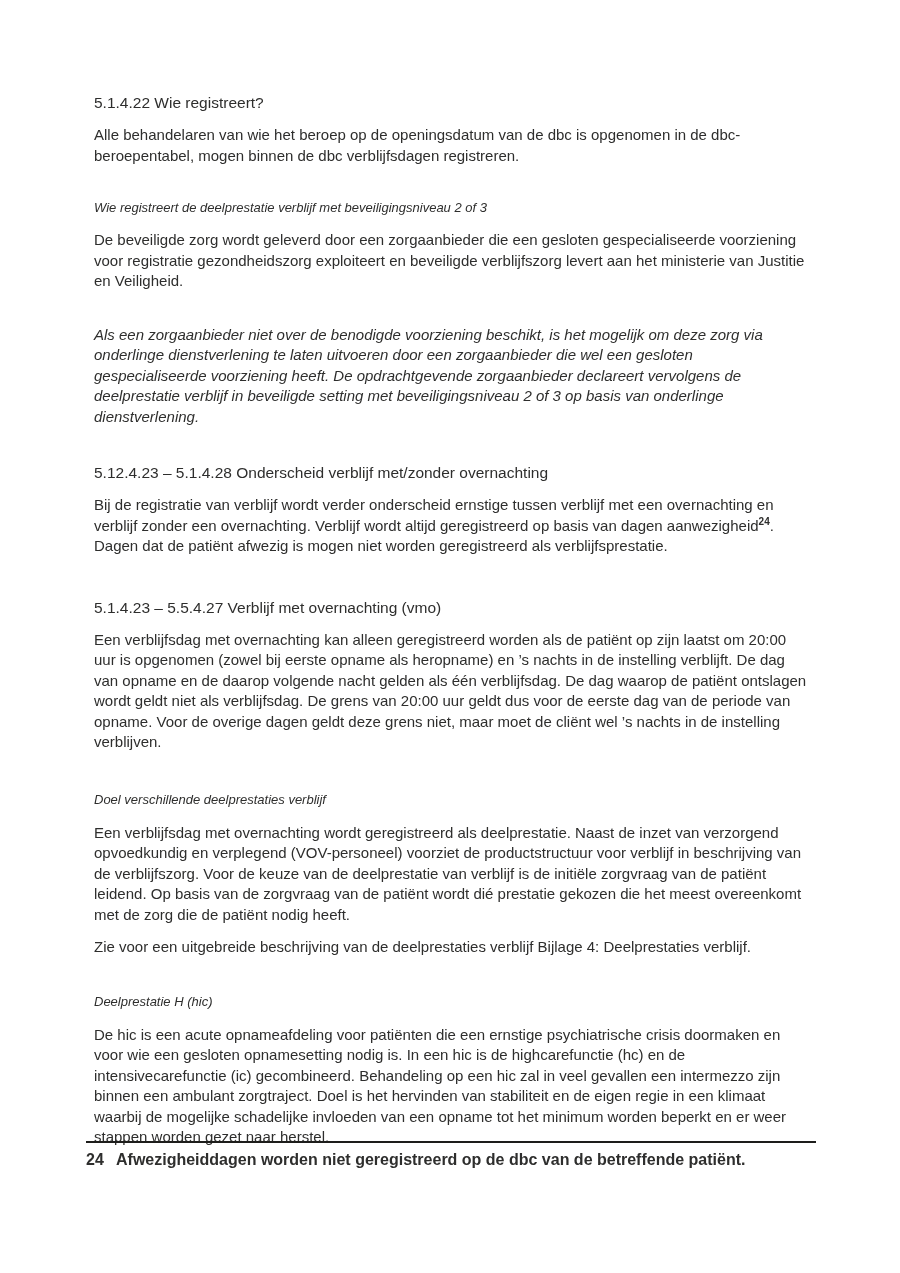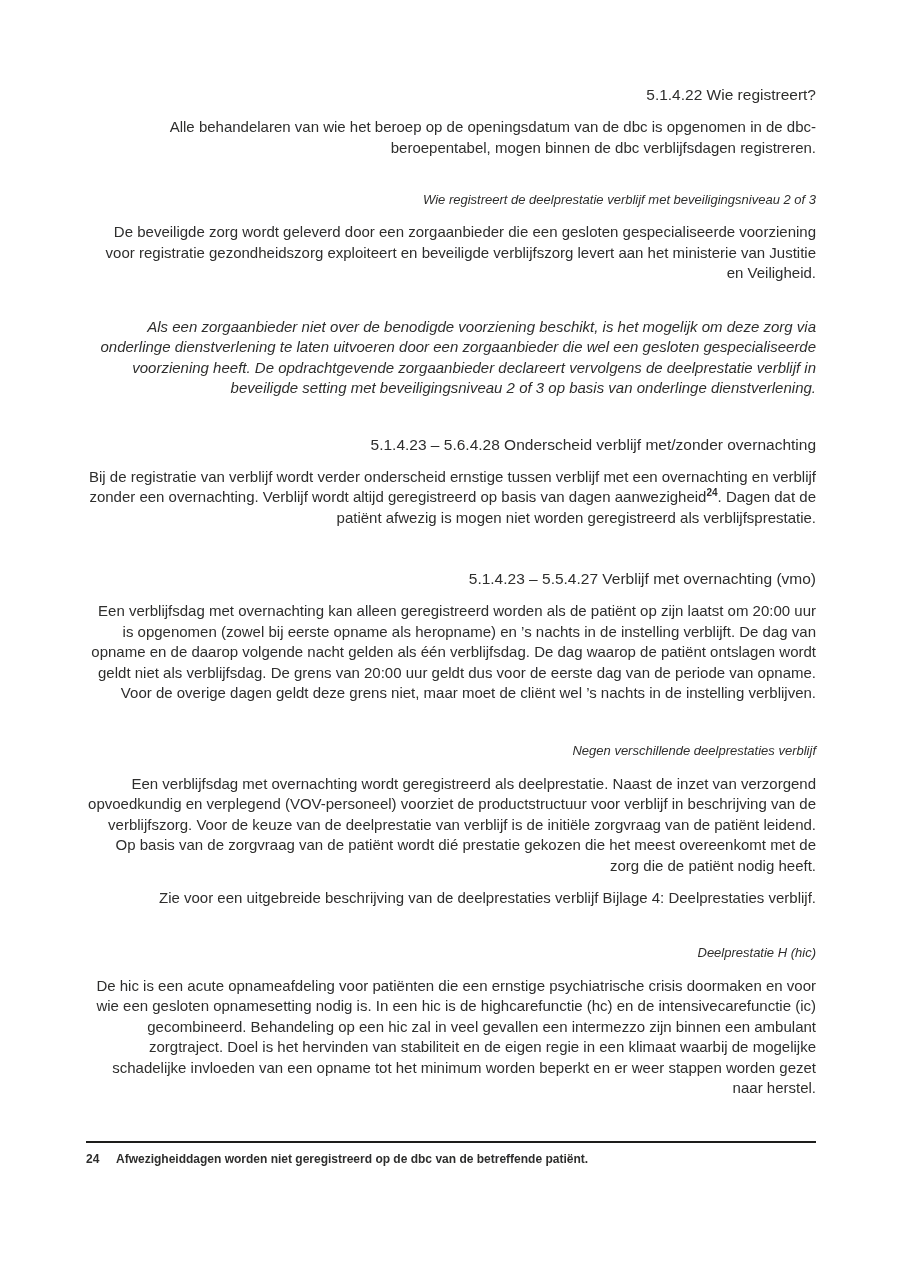--- a/index.html
+++ b/index.html
@@ -4,42 +4,42 @@
 <style>
   html, body { margin: 0; padding: 0; }
   body {
     width: 900px; height: 1273px;
     background: #ffffff;
     font-family: "Liberation Sans", sans-serif;
     color: #2e2e2d;
   }
   .page { position: relative; width: 900px; height: 1273px; overflow: hidden; background: #ffffff; }
   .content { position: absolute; left: 86px; width: 730px; top: 84px; }
-  p { margin: 0; text-align: right; }
+  p { margin: 8px; }
   .heading { font-size: 15.5px; line-height: 21px; font-weight: 400; }
   .subheading { font-size: 13px; line-height: 20px; font-style: italic; font-weight: 400; }
   .para { font-size: 15px; line-height: 20.5px; font-weight: 400; }
 
   .mt-12 { margin-top: 12px; }
   .mt-13 { margin-top: 13px; }
   .mt-32 { margin-top: 32px; }
   .mt-33 { margin-top: 33px; font-style: italic; }
   .mt-34 { margin-top: 34px; }
   .mt-35 { margin-top: 35px; }
   .mt-37 { margin-top: 37px; }
   .mt-40 { margin-top: 40px; }
 
   .fn-ref {
     font-size: 10px; font-weight: 700; line-height: 0;
     vertical-align: super;
   }
 
   .footnote-area { position: absolute; left: 86px; width: 730px; top: 1141px; }
   .footnote-rule { height: 2px; background: #1d1d1b; }
-  .footnote { margin-top: 9px; font-size: 12px; font-weight: 700; line-height: 15px; }
+  .footnote { margin-top: 9px; font-size: 16px; font-weight: 700; line-height: 15px; }
   .fn-num { display: inline-block; width: 30px; }
 
   .footer {
     position: absolute; left: 86px; width: 730px; top: 1284px;
     font-size: 14px; line-height: 17px;
     display: flex; justify-content: space-between;
   }
 </style>
 </head>
 <body>
@@ -48,27 +48,27 @@
   <div class="content">
 
     <p class="heading">5.1.4.22 Wie registreert?</p>
     <p class="para mt-12">Alle behandelaren van wie het beroep op de openingsdatum van de dbc is opgenomen in de dbc-beroepentabel, mogen binnen de dbc verblijfsdagen registreren.</p>
 
     <p class="subheading mt-32">Wie registreert de deelprestatie verblijf met beveiligingsniveau 2 of 3</p>
     <p class="para mt-12">De beveiligde zorg wordt geleverd door een zorgaanbieder die een gesloten gespecialiseerde voorziening voor registratie gezondheidszorg exploiteert en beveiligde verblijfszorg levert aan het ministerie van Justitie en Veiligheid.</p>
 
     <p class="para mt-33">Als een zorgaanbieder niet over de benodigde voorziening beschikt, is het mogelijk om deze zorg via onderlinge dienstverlening te laten uitvoeren door een zorgaanbieder die wel een gesloten gespecialiseerde voorziening heeft. De opdrachtgevende zorgaanbieder declareert vervolgens de deelprestatie verblijf in beveiligde setting met beveiligingsniveau 2 of 3 op basis van onderlinge dienstverlening.</p>
 
-    <p class="heading mt-35">5.1.4.23 – 5.6.4.28 Onderscheid verblijf met/zonder overnachting</p>
+    <p class="heading mt-35">5.12.4.23 – 5.1.4.28 Onderscheid verblijf met/zonder overnachting</p>
     <p class="para mt-12"><span>Bij de registratie van verblijf wordt verder onderscheid ernstige tussen verblijf met een overnachting en verblijf zonder een overnachting. Verblijf wordt altijd geregistreerd op basis van dagen aanwezigheid</span><sup class="fn-ref">24</sup><span>. Dagen dat de patiënt afwezig is mogen niet worden geregistreerd als verblijfsprestatie.</span></p>
 
     <p class="heading mt-40">5.1.4.23 – 5.5.4.27 Verblijf met overnachting (vmo)</p>
     <p class="para mt-12">Een verblijfsdag met overnachting kan alleen geregistreerd worden als de patiënt op zijn laatst om 20:00 uur is opgenomen (zowel bij eerste opname als heropname) en ’s nachts in de instelling verblijft. De dag van opname en de daarop volgende nacht gelden als één verblijfsdag. De dag waarop de patiënt ontslagen wordt geldt niet als verblijfsdag. De grens van 20:00 uur geldt dus voor de eerste dag van de periode van opname. Voor de overige dagen geldt deze grens niet, maar moet de cliënt wel ’s nachts in de instelling verblijven.</p>
 
-    <p class="subheading mt-37">Negen verschillende deelprestaties verblijf</p>
+    <p class="subheading mt-37">Doel verschillende deelprestaties verblijf</p>
     <p class="para mt-13">Een verblijfsdag met overnachting wordt geregistreerd als deelprestatie. Naast de inzet van verzorgend opvoedkundig en verplegend (VOV-personeel) voorziet de productstructuur voor verblijf in beschrijving van de verblijfszorg. Voor de keuze van de deelprestatie van verblijf is de initiële zorgvraag van de patiënt leidend. Op basis van de zorgvraag van de patiënt wordt dié prestatie gekozen die het meest overeenkomt met de zorg die de patiënt nodig heeft.</p>
     <p class="para mt-12">Zie voor een uitgebreide beschrijving van de deelprestaties verblijf Bijlage 4: Deelprestaties verblijf.</p>
 
     <p class="subheading mt-34">Deelprestatie H (hic)</p>
     <p class="para mt-13">De hic is een acute opnameafdeling voor patiënten die een ernstige psychiatrische crisis doormaken en voor wie een gesloten opnamesetting nodig is. In een hic is de highcarefunctie (hc) en de intensivecarefunctie (ic) gecombineerd. Behandeling op een hic zal in veel gevallen een intermezzo zijn binnen een ambulant zorgtraject. Doel is het hervinden van stabiliteit en de eigen regie in een klimaat waarbij de mogelijke schadelijke invloeden van een opname tot het minimum worden beperkt en er weer stappen worden gezet naar herstel.</p>
 
   </div>
 
   <div class="footnote-area">
     <div class="footnote-rule"></div>

